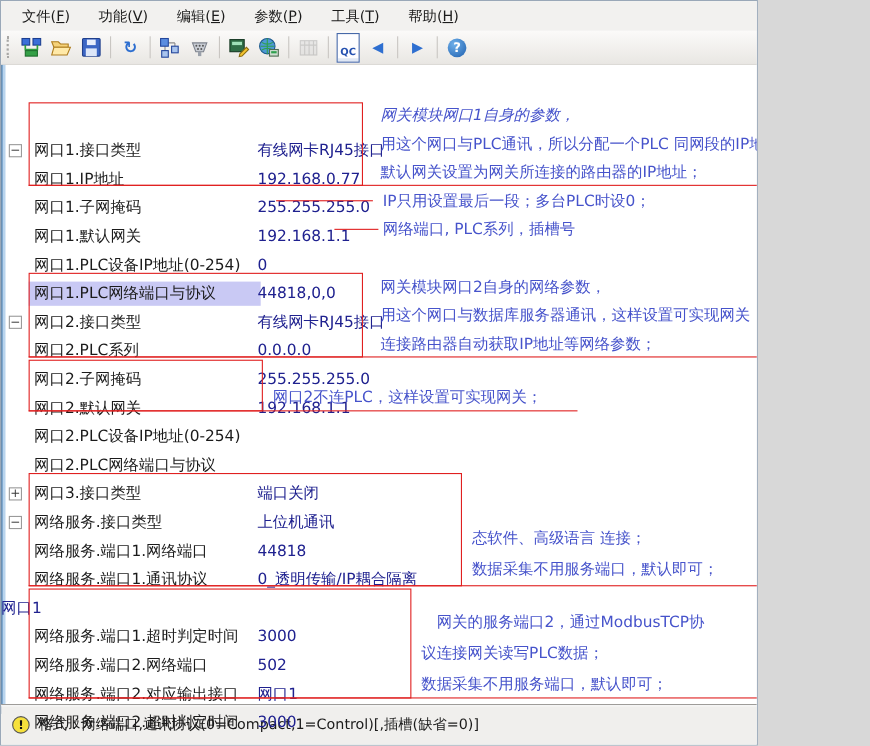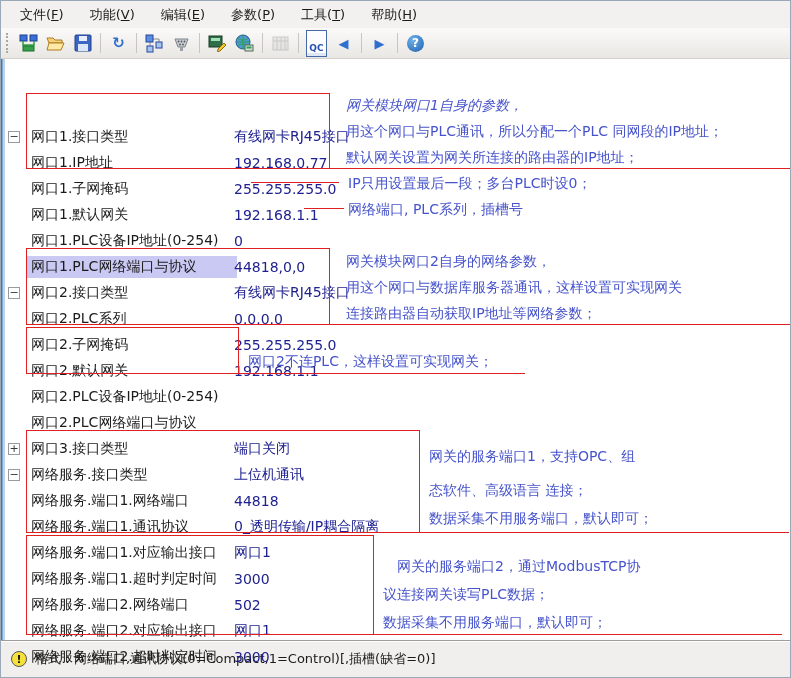--- a/index.html
+++ b/index.html
@@ -1,18 +1,18 @@
 <!DOCTYPE html>
 <html><head>
 <meta charset="utf-8">
 <style>
   * { margin:0; padding:0; box-sizing:border-box; }
   html,body { background:#d8d8d8; }
   .app {
-    position:relative; width:791px; height:678px;
+    position:relative; width:689px; height:678px;
     font-family:"DejaVu Sans","Liberation Sans",sans-serif;
     background:#ffffff; overflow:hidden; border:1px solid #9aa8b8;
   }
   
   .menubar {
     position:absolute; top:0; left:0; right:0; height:27px;
     background:#f2f1ef; display:flex; align-items:center; padding-left:6px;
     font-size:13px; color:#1b1b1b;
   }
   .mi { padding:4px 13px; cursor:default; }
@@ -287,21 +287,20 @@
         </div>
 
         <div class="prow">
 
           <span class="plabel">网络服务.端口1.通讯协议</span>
           <span class="pvalue">0_透明传输/IP耦合隔离</span>
         </div>
 
         <div class="prow">
 
-          <span class="plabel">网络服务.端口1.对应输出接口</span>
           <span class="pvalue">网口1</span>
         </div>
 
         <div class="prow">
 
           <span class="plabel">网络服务.端口1.超时判定时间</span>
           <span class="pvalue">3000</span>
         </div>
 
         <div class="prow">
@@ -343,21 +342,20 @@
 
   <div class="note" style="left:345px;top:91px;font-style:italic;">网关模块网口1自身的参数，</div>
   <div class="note" style="left:345px;top:117px;">用这个网口与PLC通讯，所以分配一个PLC 同网段的IP地址；</div>
   <div class="note" style="left:345px;top:143px;">默认网关设置为网关所连接的路由器的IP地址；</div>
   <div class="note" style="left:347px;top:169px;">IP只用设置最后一段；多台PLC时设0；</div>
   <div class="note" style="left:347px;top:195px;">网络端口, PLC系列，插槽号</div>
   <div class="note" style="left:345px;top:247px;">网关模块网口2自身的网络参数，</div>
   <div class="note" style="left:345px;top:273px;">用这个网口与数据库服务器通讯，这样设置可实现网关</div>
   <div class="note" style="left:345px;top:299px;">连接路由器自动获取IP地址等网络参数；</div>
   <div class="note" style="left:247px;top:347px;">网口2不连PLC，这样设置可实现网关；</div>
-  <div class="note" style="left:428px;top:442px;">网关的服务端口1，支持OPC、组</div>
   <div class="note" style="left:428px;top:476px;">态软件、高级语言 连接；</div>
   <div class="note" style="left:428px;top:504px;">数据采集不用服务端口，默认即可；</div>
   <div class="note" style="left:396px;top:552px;">网关的服务端口2，通过ModbusTCP协</div>
   <div class="note" style="left:382px;top:580px;">议连接网关读写PLC数据；</div>
   <div class="note" style="left:382px;top:608px;">数据采集不用服务端口，默认即可；</div>
 
   <div class="statusbar">
     <span class="warn-circle">!</span>
     <span>格式：网络端口,通讯协议(0=Compact,1=Control)[,插槽(缺省=0)]</span>
   </div>

